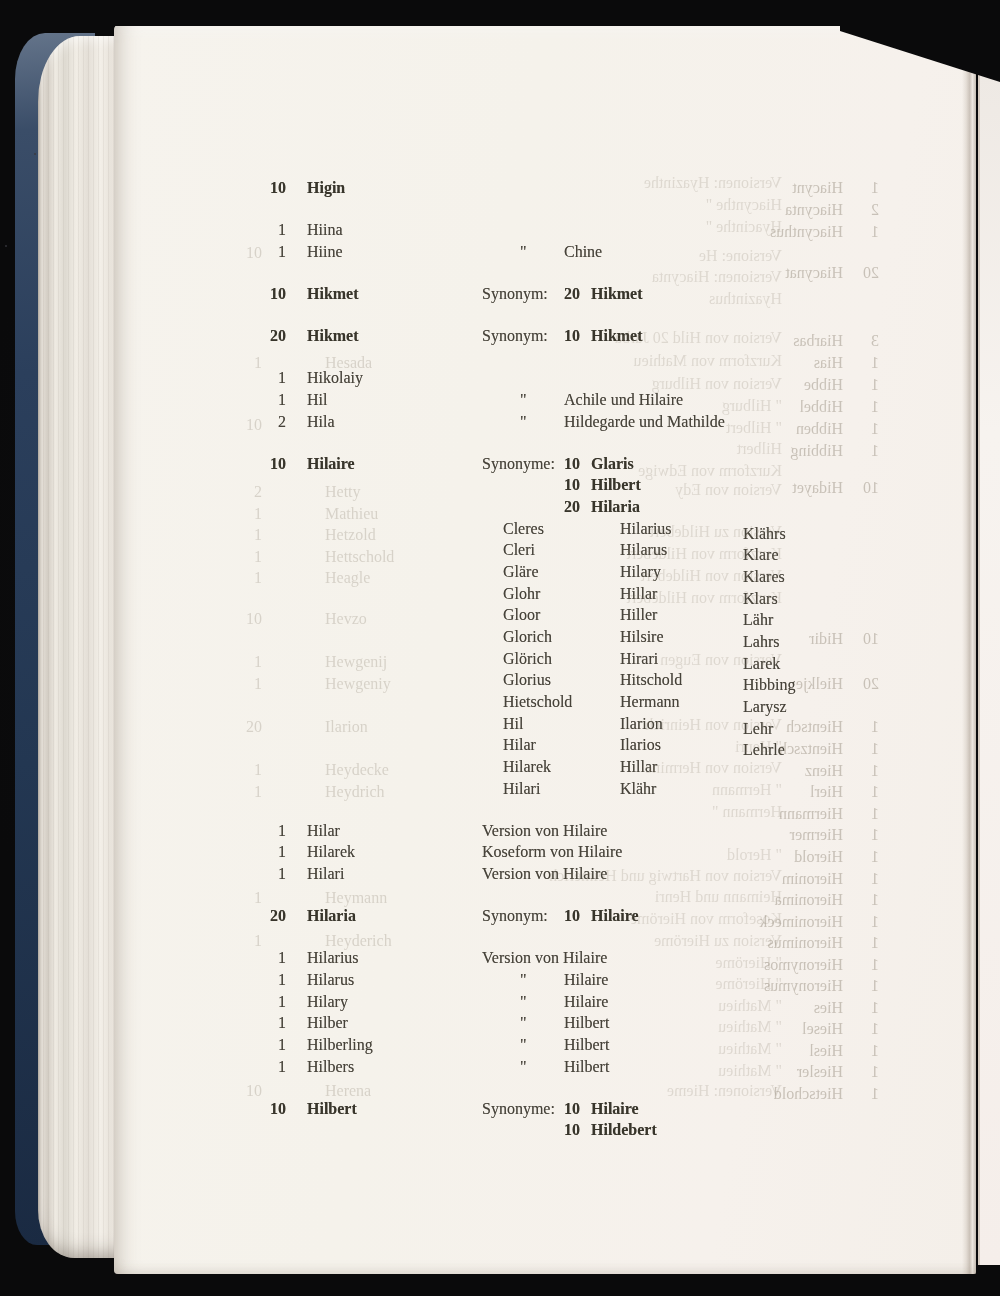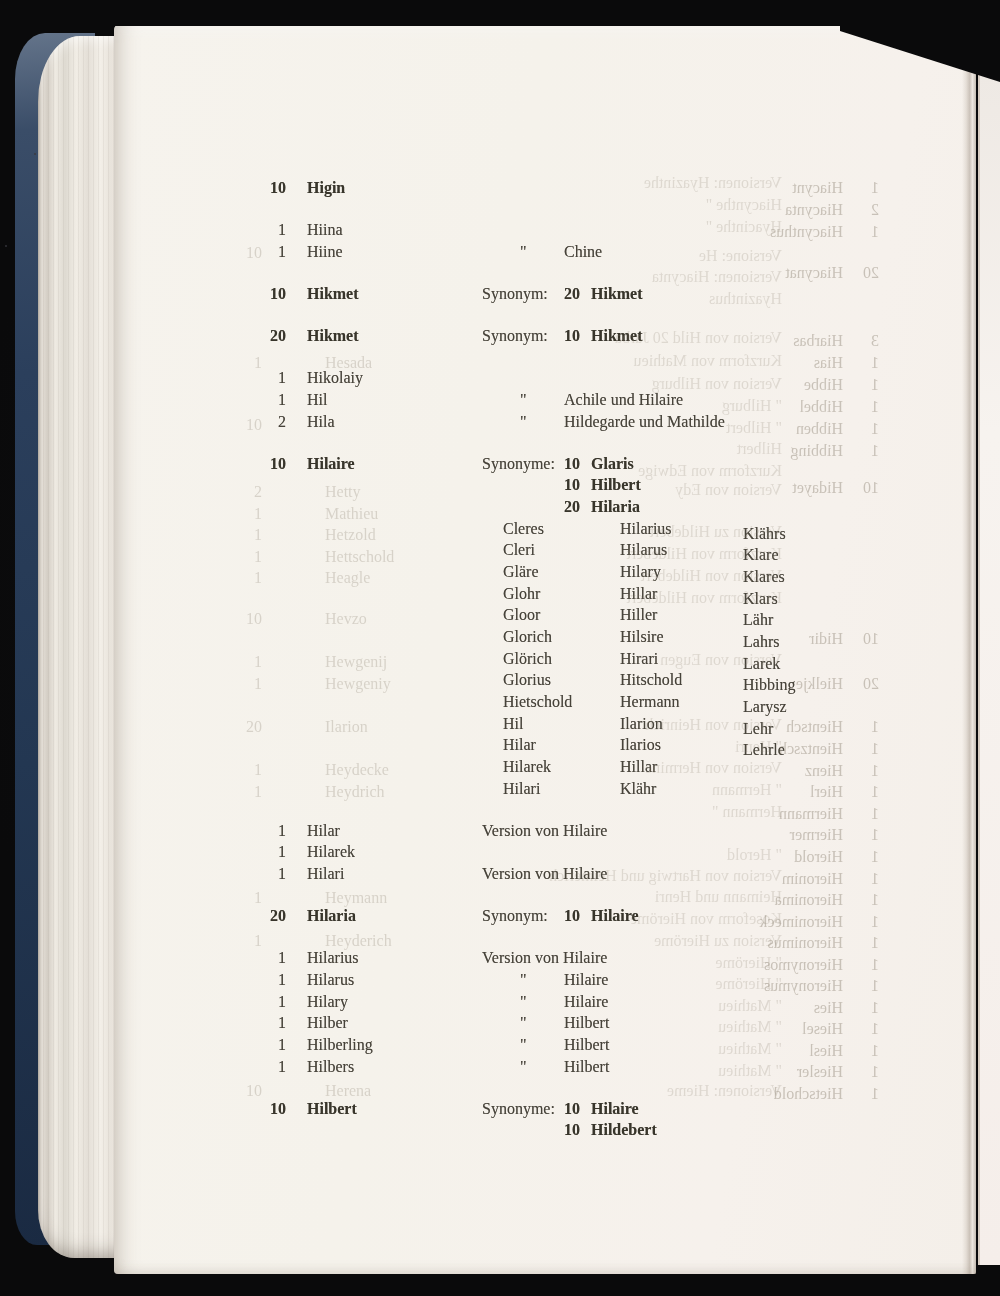--- a/index.html
+++ b/index.html
@@ -210,20 +210,23 @@
             <div class="entry">
               <div class="e-num">1</div>
               <div class="e-name">Hilar</div>
               <div class="e-notes">
                 <div class="note-line">Version von Hilaire</div>
               </div>
             </div>
             <div class="entry">
               <div class="e-num">1</div>
               <div class="e-name">Hilarek</div>
+              <div class="e-notes">
+                <div class="note-line">Koseform von Hilaire</div>
+              </div>
             </div>
             <div class="entry">
               <div class="e-num">1</div>
               <div class="e-name">Hilari</div>
               <div class="e-notes">
                 <div class="note-line">Version von Hilaire</div>
               </div>
             </div>
           </div>
           <div class="group">

